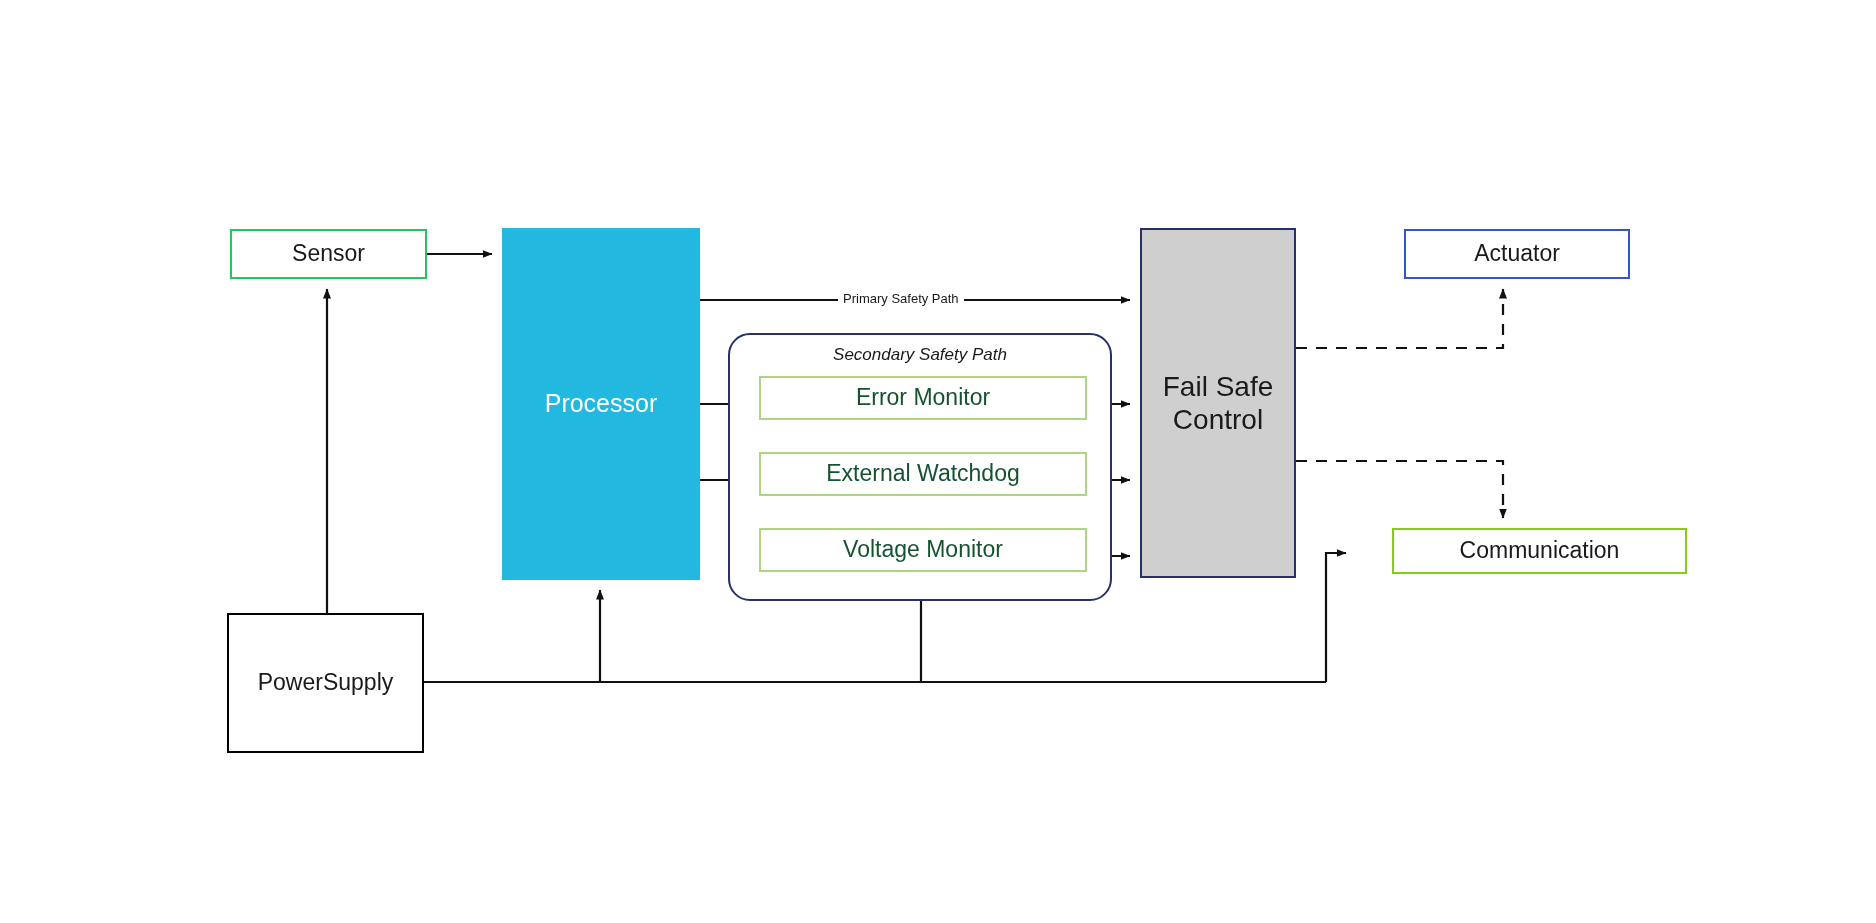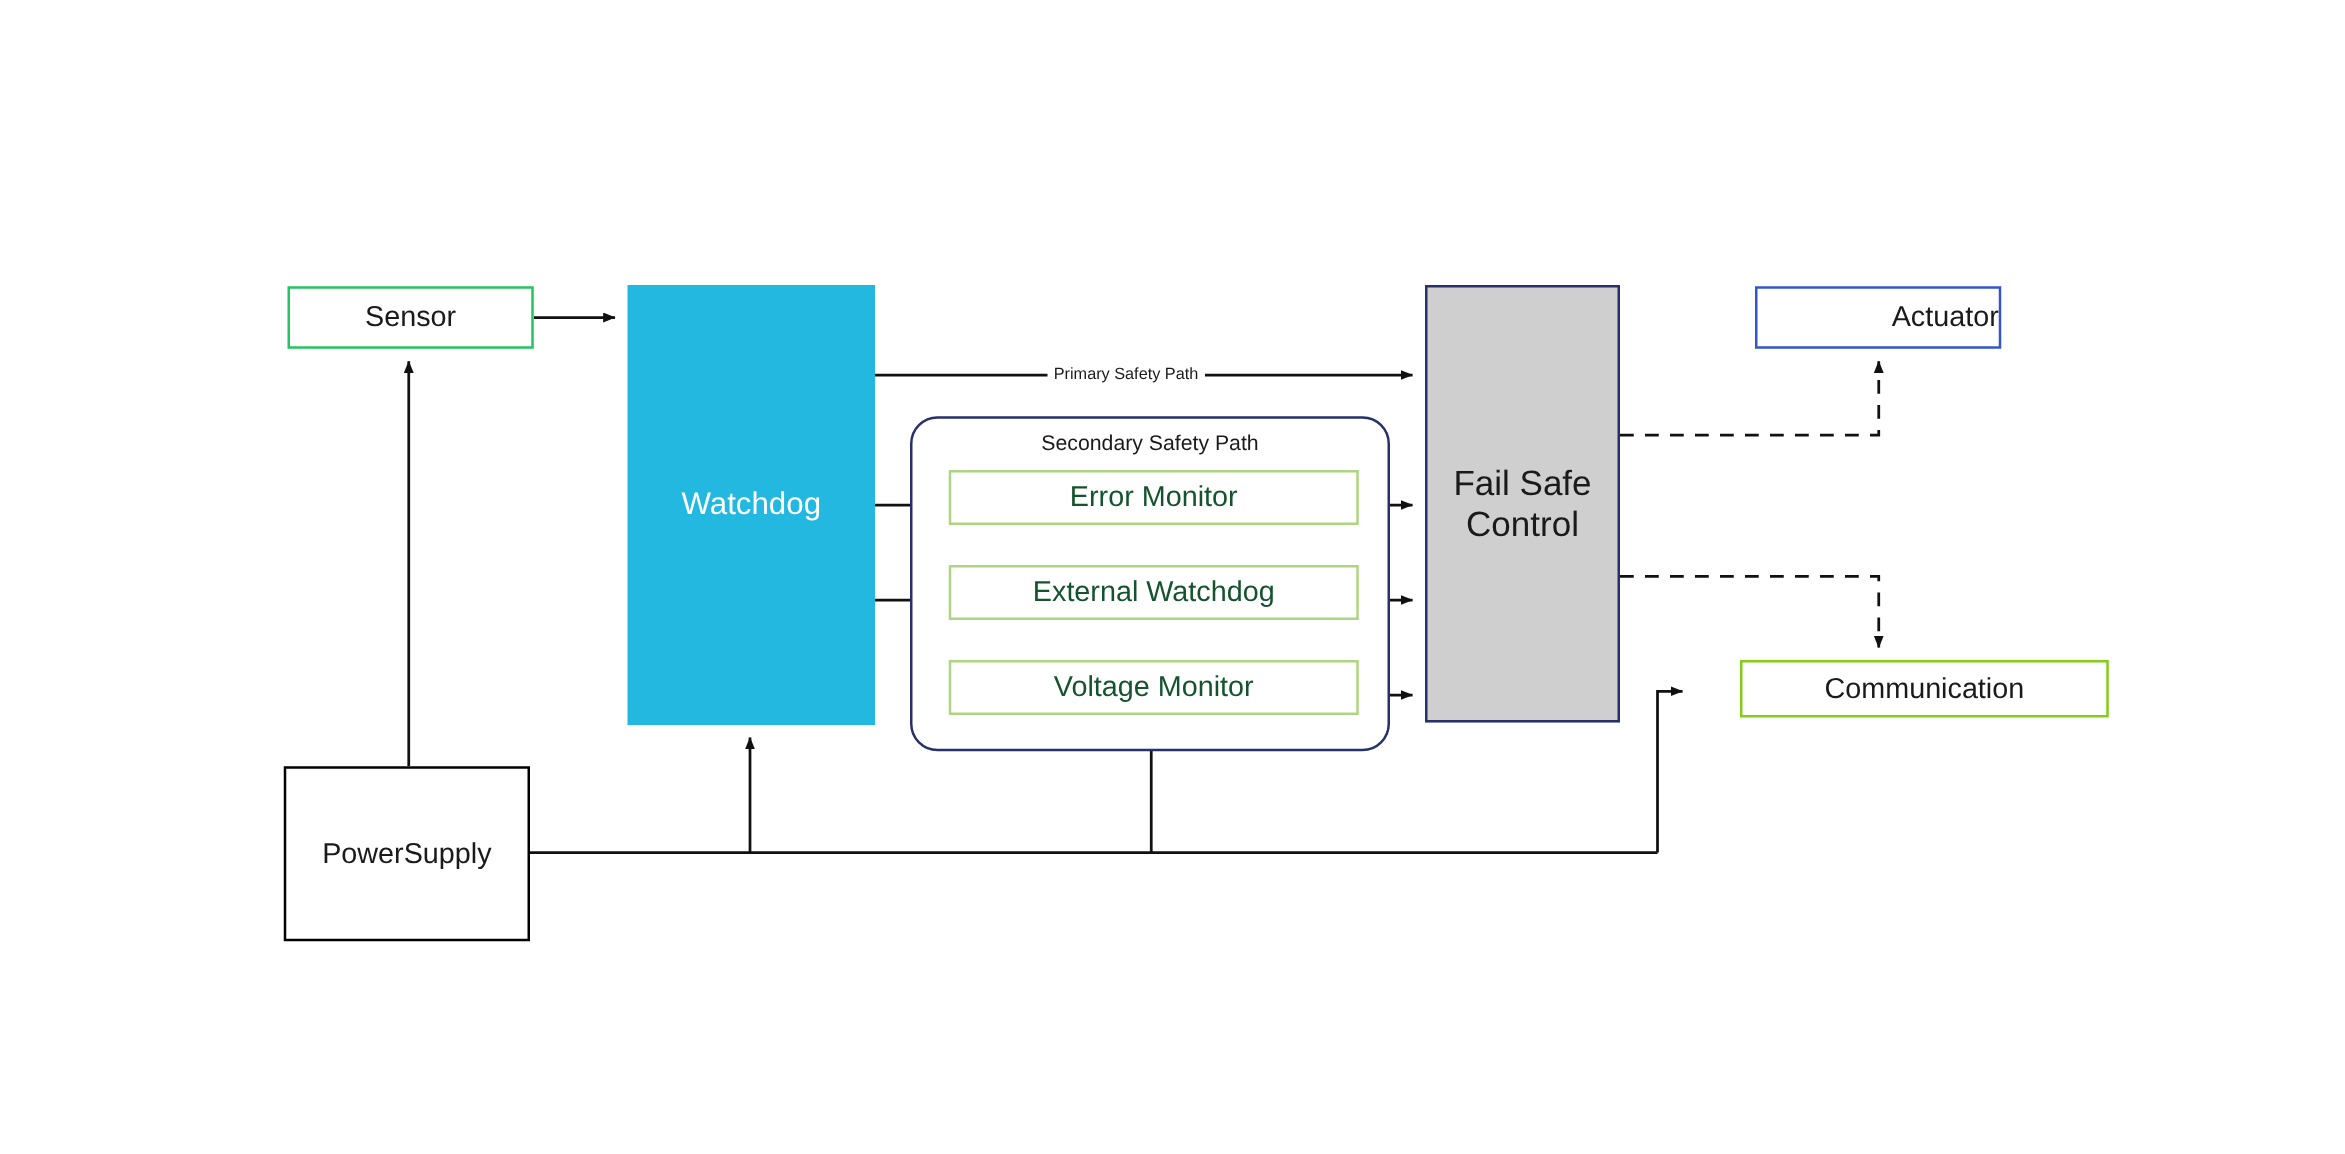--- a/index.html
+++ b/index.html
@@ -57,20 +57,21 @@
     border-radius: 22px;
     background: #ffffff;
     display: block;
   }
   .group-title {
     position: absolute;
     left: 0; top: 10px; width: 100%;
     text-align: center;
     font-size: 17px;
     color: #1a1a1a;
+    font-style: italic;
   }
   .n-inner {
     position: absolute;
     left: 29px;
     width: 328px;
     height: 44px;
     box-sizing: border-box;
     border: 2px solid #aed581;
     background: #ffffff;
     display: flex;
@@ -83,24 +84,23 @@
   .n-inner.i1 { top: 117px; }
   .n-inner.i2 { top: 193px; }
   .n-failsafe {
     left: 1140px; top: 228px; width: 156px; height: 350px;
     background: #cfcfcf;
     border: 2px solid #27306b;
     font-size: 28px;
     flex-direction: column;
   }
   .n-actuator {
-    left: 1404px; top: 229px; width: 197px; height: 50px;
+    left: 1404px; top: 229px; width: 226px; height: 50px;
     border: 2px solid #3355cc;
     font-size: 23px;
-    justify-content: flex-end;
   }
   .n-comm {
     left: 1356px; top: 528px; width: 295px; height: 46px;
     border: 2px solid #84cc16;
     font-size: 23px;
     margin-left: 36px;
   }
   .n-power {
     left: 227px; top: 613px; width: 197px; height: 140px;
     border: 2px solid #000000;
@@ -161,21 +161,21 @@
 
       <path d="M1296,461 L1503,461 L1503,518" marker-end="url(#arrow)"></path>
     </g>
   </svg>
 
   <div class="node n-sensor">
     <span>Sensor</span>
   </div>
 
   <div class="node n-processor">
-    <span>Watchdog</span>
+    <span>Processor</span>
   </div>
 
   <div class="node n-group">
     <div class="group-title">Secondary Safety Path</div>
     <div class="n-inner i0">
       <span>Error Monitor</span>
     </div>
     <div class="n-inner i1">
       <span>External Watchdog</span>
     </div>

